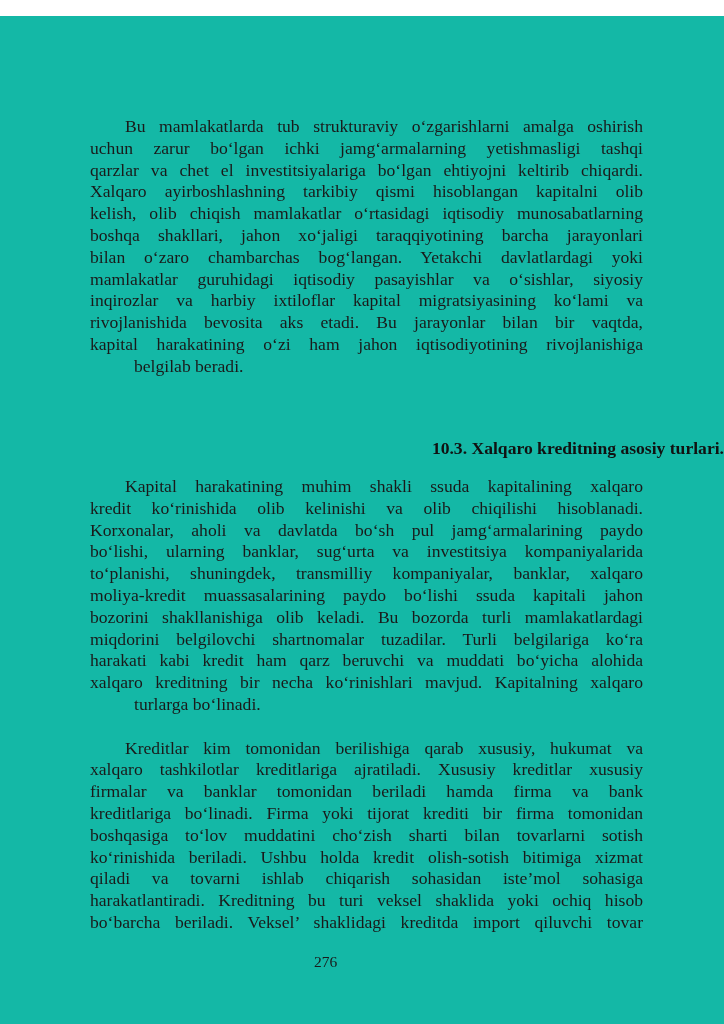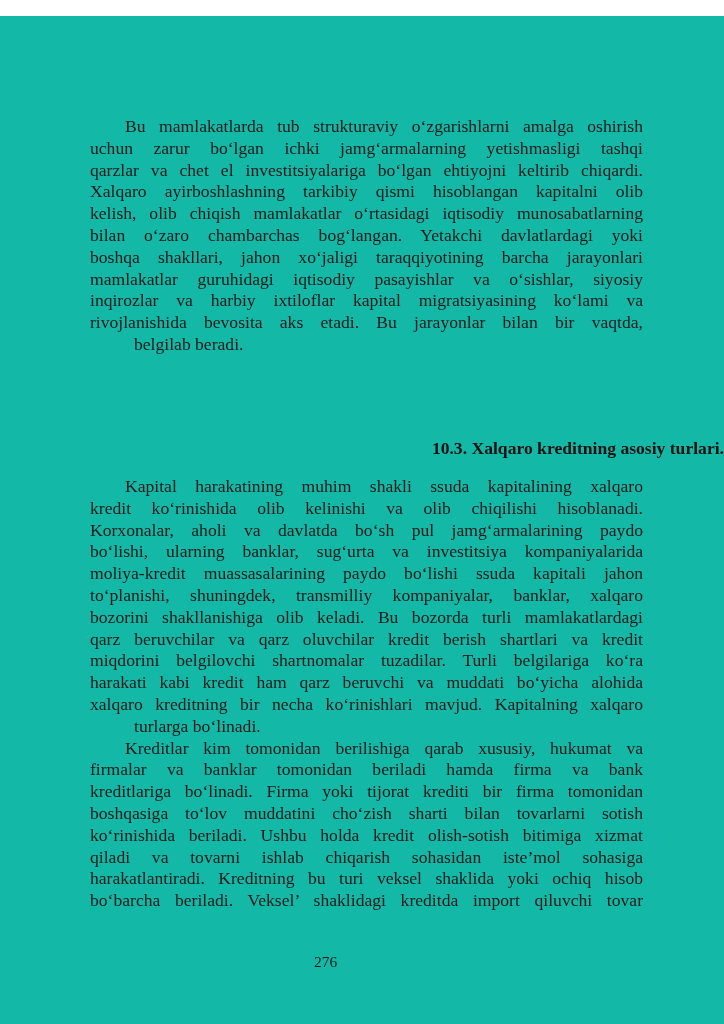--- a/index.html
+++ b/index.html
@@ -73,47 +73,48 @@
 <body>
 
 <div class="page">
 
   <div class="text-block para1">
     <span class="line indent">Bu mamlakatlarda tub strukturaviy o‘zgarishlarni amalga oshirish</span>
     <span class="line">uchun zarur bo‘lgan ichki jamg‘armalarning yetishmasligi tashqi</span>
     <span class="line">qarzlar va chet el investitsiyalariga bo‘lgan ehtiyojni keltirib chiqardi.</span>
     <span class="line">Xalqaro ayirboshlashning tarkibiy qismi hisoblangan kapitalni olib</span>
     <span class="line">kelish, olib chiqish mamlakatlar o‘rtasidagi iqtisodiy munosabatlarning</span>
+    <span class="line">boshqa shakllari, jahon xo‘jaligi taraqqiyotining barcha jarayonlari</span>
     <span class="line">bilan o‘zaro chambarchas bog‘langan. Yetakchi davlatlardagi yoki</span>
-    <span class="line">boshqa shakllari, jahon xo‘jaligi taraqqiyotining barcha jarayonlari</span>
     <span class="line">mamlakatlar guruhidagi iqtisodiy pasayishlar va o‘sishlar, siyosiy</span>
     <span class="line">inqirozlar va harbiy ixtiloflar kapital migratsiyasining ko‘lami va</span>
     <span class="line">rivojlanishida bevosita aks etadi. Bu jarayonlar bilan bir vaqtda,</span>
+    <span class="line">kapital harakatining o‘zi ham jahon iqtisodiyotining rivojlanishiga</span>
     <span class="line last">belgilab beradi.</span>
   </div>
 
   <div class="heading">10.3. Xalqaro kreditning asosiy turlari.</div>
 
   <div class="text-block para2">
     <span class="line indent">Kapital harakatining muhim shakli ssuda kapitalining xalqaro</span>
     <span class="line">kredit ko‘rinishida olib kelinishi va olib chiqilishi hisoblanadi.</span>
     <span class="line">Korxonalar, aholi va davlatda bo‘sh pul jamg‘armalarining paydo</span>
     <span class="line">bo‘lishi, ularning banklar, sug‘urta va investitsiya kompaniyalarida</span>
+    <span class="line">to‘planishi, shuningdek, transmilliy kompaniyalar, banklar, xalqaro</span>
     <span class="line">moliya-kredit muassasalarining paydo bo‘lishi ssuda kapitali jahon</span>
-    <span class="line">to‘planishi, shuningdek, transmilliy kompaniyalar, banklar, xalqaro</span>
     <span class="line">bozorini shakllanishiga olib keladi. Bu bozorda turli mamlakatlardagi</span>
-    <span class="line">qarz beruvchilar va qarz oluvchilar kredit berish shartlari va kredit</span>
     <span class="line">miqdorini belgilovchi shartnomalar tuzadilar. Turli belgilariga ko‘ra</span>
     <span class="line">harakati kabi kredit ham qarz beruvchi va muddati bo‘yicha alohida</span>
     <span class="line">xalqaro kreditning bir necha ko‘rinishlari mavjud. Kapitalning xalqaro</span>
     <span class="line last">turlarga bo‘linadi.</span>
   </div>
 
   <div class="text-block para3">
     <span class="line indent">Kreditlar kim tomonidan berilishiga qarab xususiy, hukumat va</span>
+    <span class="line">xalqaro tashkilotlar kreditlariga ajratiladi. Xususiy kreditlar xususiy</span>
     <span class="line">firmalar va banklar tomonidan beriladi hamda firma va bank</span>
     <span class="line">kreditlariga bo‘linadi. Firma yoki tijorat krediti bir firma tomonidan</span>
     <span class="line">boshqasiga to‘lov muddatini cho‘zish sharti bilan tovarlarni sotish</span>
     <span class="line">ko‘rinishida beriladi. Ushbu holda kredit olish-sotish bitimiga xizmat</span>
     <span class="line">qiladi va tovarni ishlab chiqarish sohasidan iste’mol sohasiga</span>
     <span class="line">harakatlantiradi. Kreditning bu turi veksel shaklida yoki ochiq hisob</span>
     <span class="line">bo‘barcha beriladi. Veksel’ shaklidagi kreditda import qiluvchi tovar</span>
   </div>
 
   <div class="page-number">276</div>

